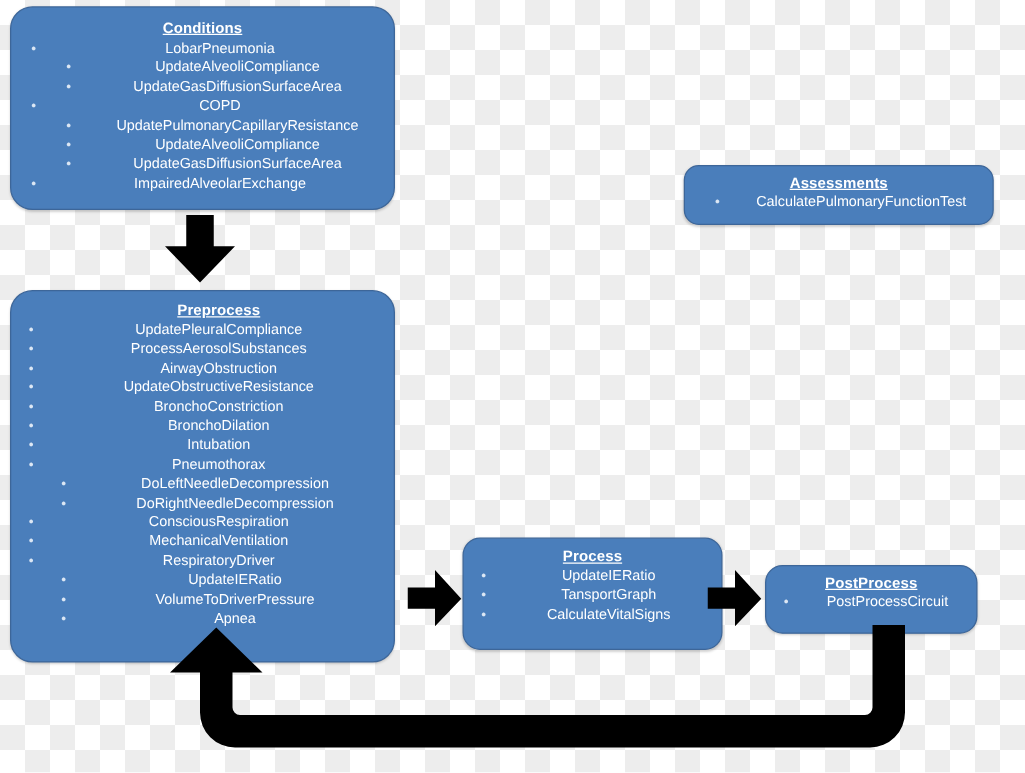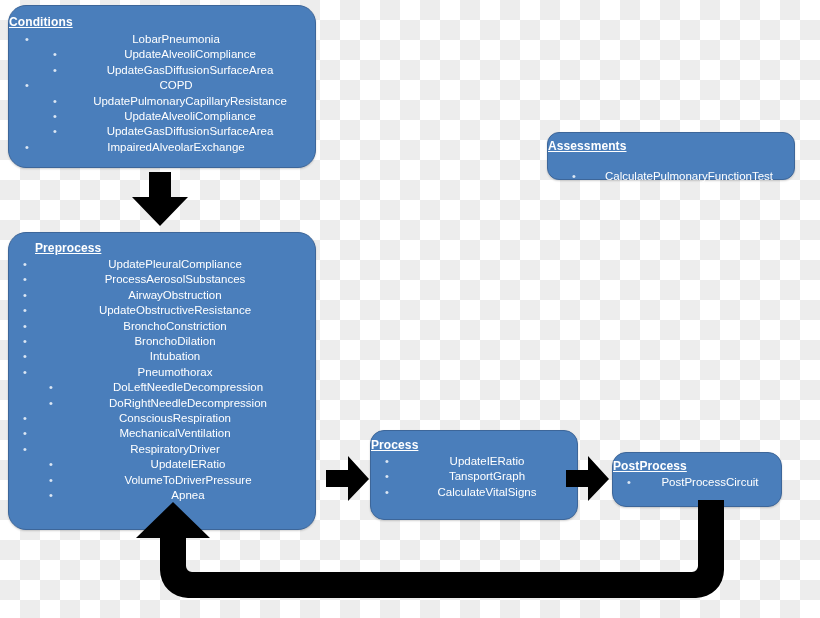--- a/index.html
+++ b/index.html
@@ -26,21 +26,21 @@
     position: absolute;
     box-sizing: border-box;
     background: #4a7ebb;
     border: 1px solid #3d6699;
     border-radius: 18px;
     color: #ffffff;
     box-shadow: 0 1px 2px rgba(0,0,0,0.18);
   }
 
   .node-title {
-    text-align: left;
+    text-align: center;
     font-weight: bold;
     text-decoration: underline;
     color: #ffffff;
     font-size: 12px;
     letter-spacing: 0.1px;
   }
 
   ul.items {
     list-style: none;
     margin: 0;
@@ -66,21 +66,21 @@
     font-size: 11px;
   }
   .li-text { display: inline-block; }
 
   
   #node-conditions { left: 8px;   top: 5px;   width: 308px; height: 163px; }
   #node-conditions .node-title { margin: 9px 0 3px 0; }
   #node-conditions ul.items { padding-left: 10px; }
 
   #node-assessments { left: 547px; top: 132px; width: 248px; height: 48px; border-radius: 12px; }
-  #node-assessments .node-title { margin: 6px 0 16px 0; }
+  #node-assessments .node-title { margin: 6px 0 2px 0; }
   #node-assessments ul.items { padding-left: 18px; }
 
   #node-preprocess { left: 8px; top: 232px; width: 308px; height: 298px; }
   #node-preprocess .node-title { margin: 8px 0 2px 0; padding-left: 26px; }
   #node-preprocess ul.items { padding-left: 8px; }
 
   #node-process { left: 370px; top: 430px; width: 208px; height: 90px; border-radius: 14px; }
   #node-process .node-title { margin: 7px 0 2px 0; }
   #node-process ul.items { padding-left: 8px; }
 

